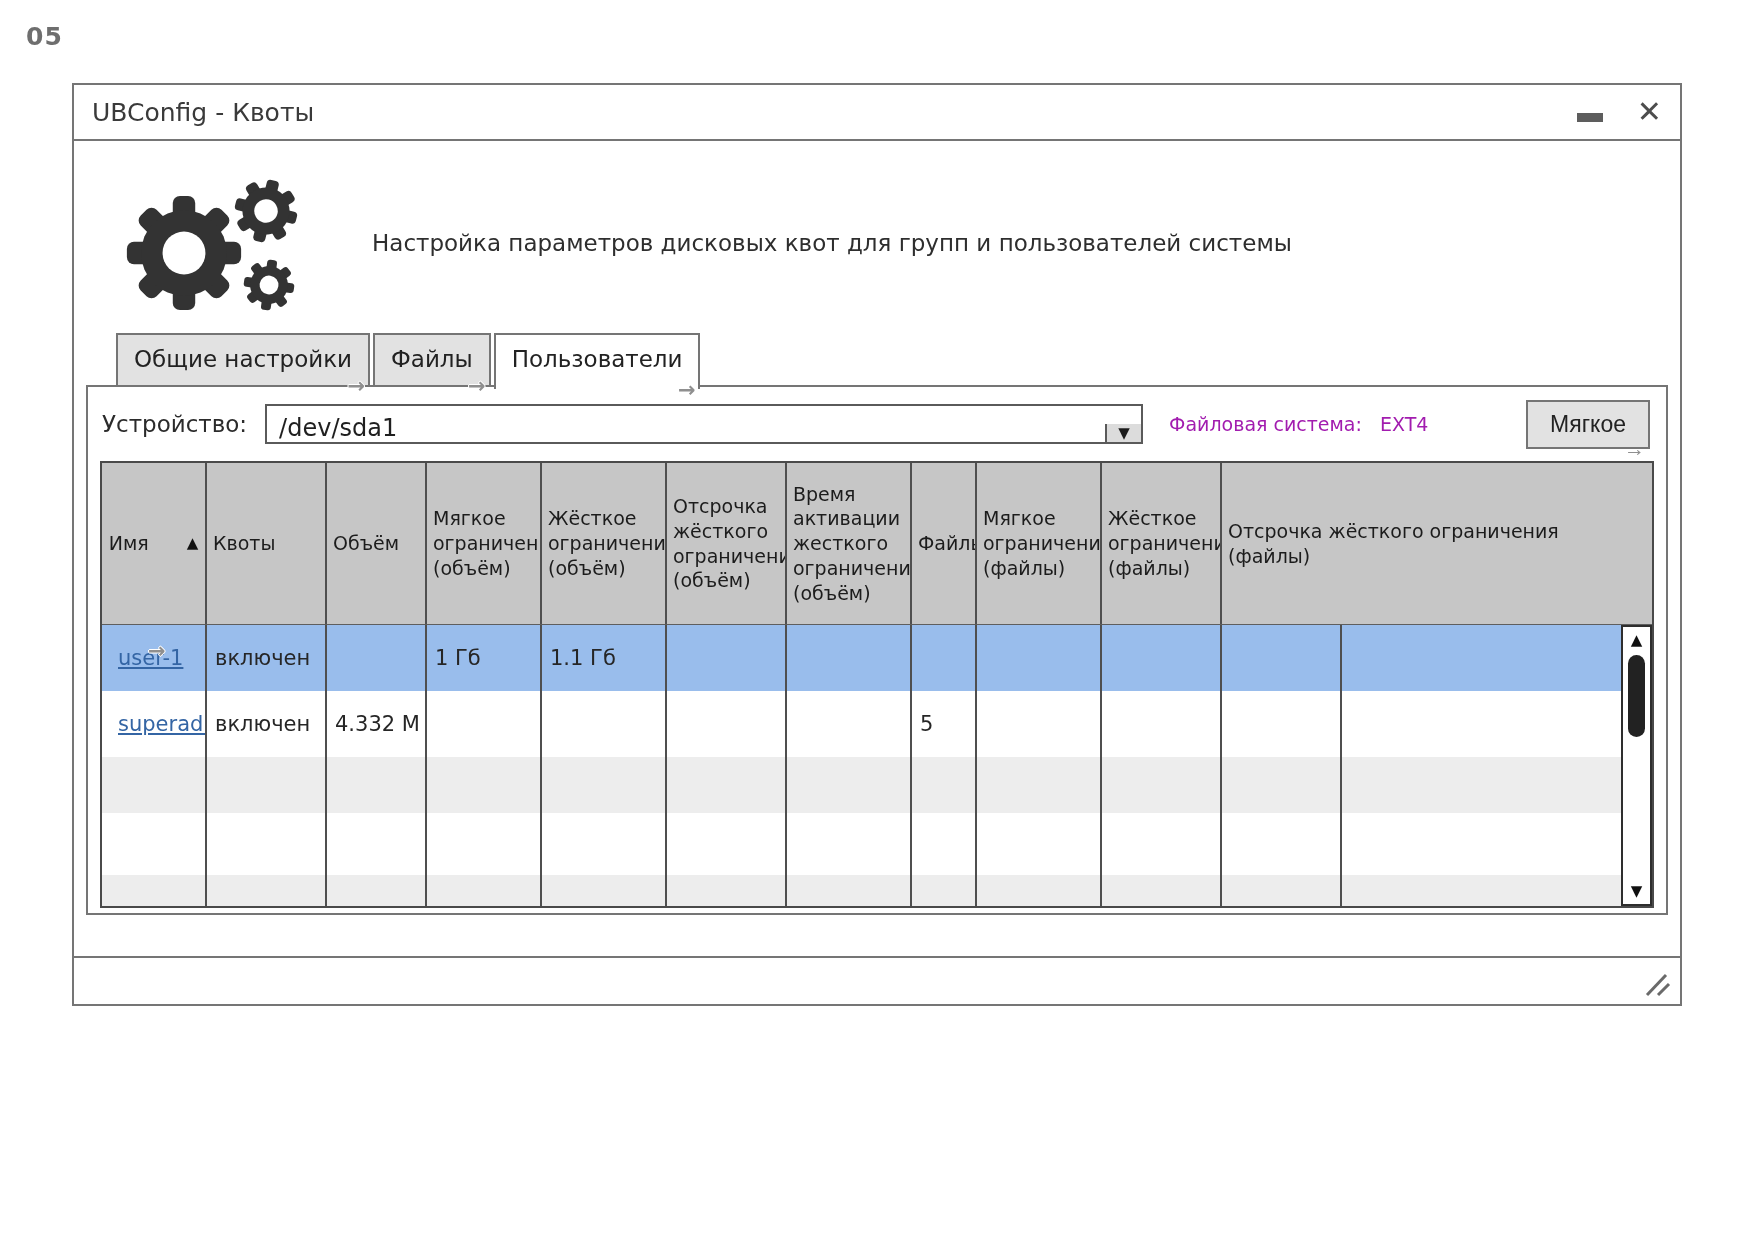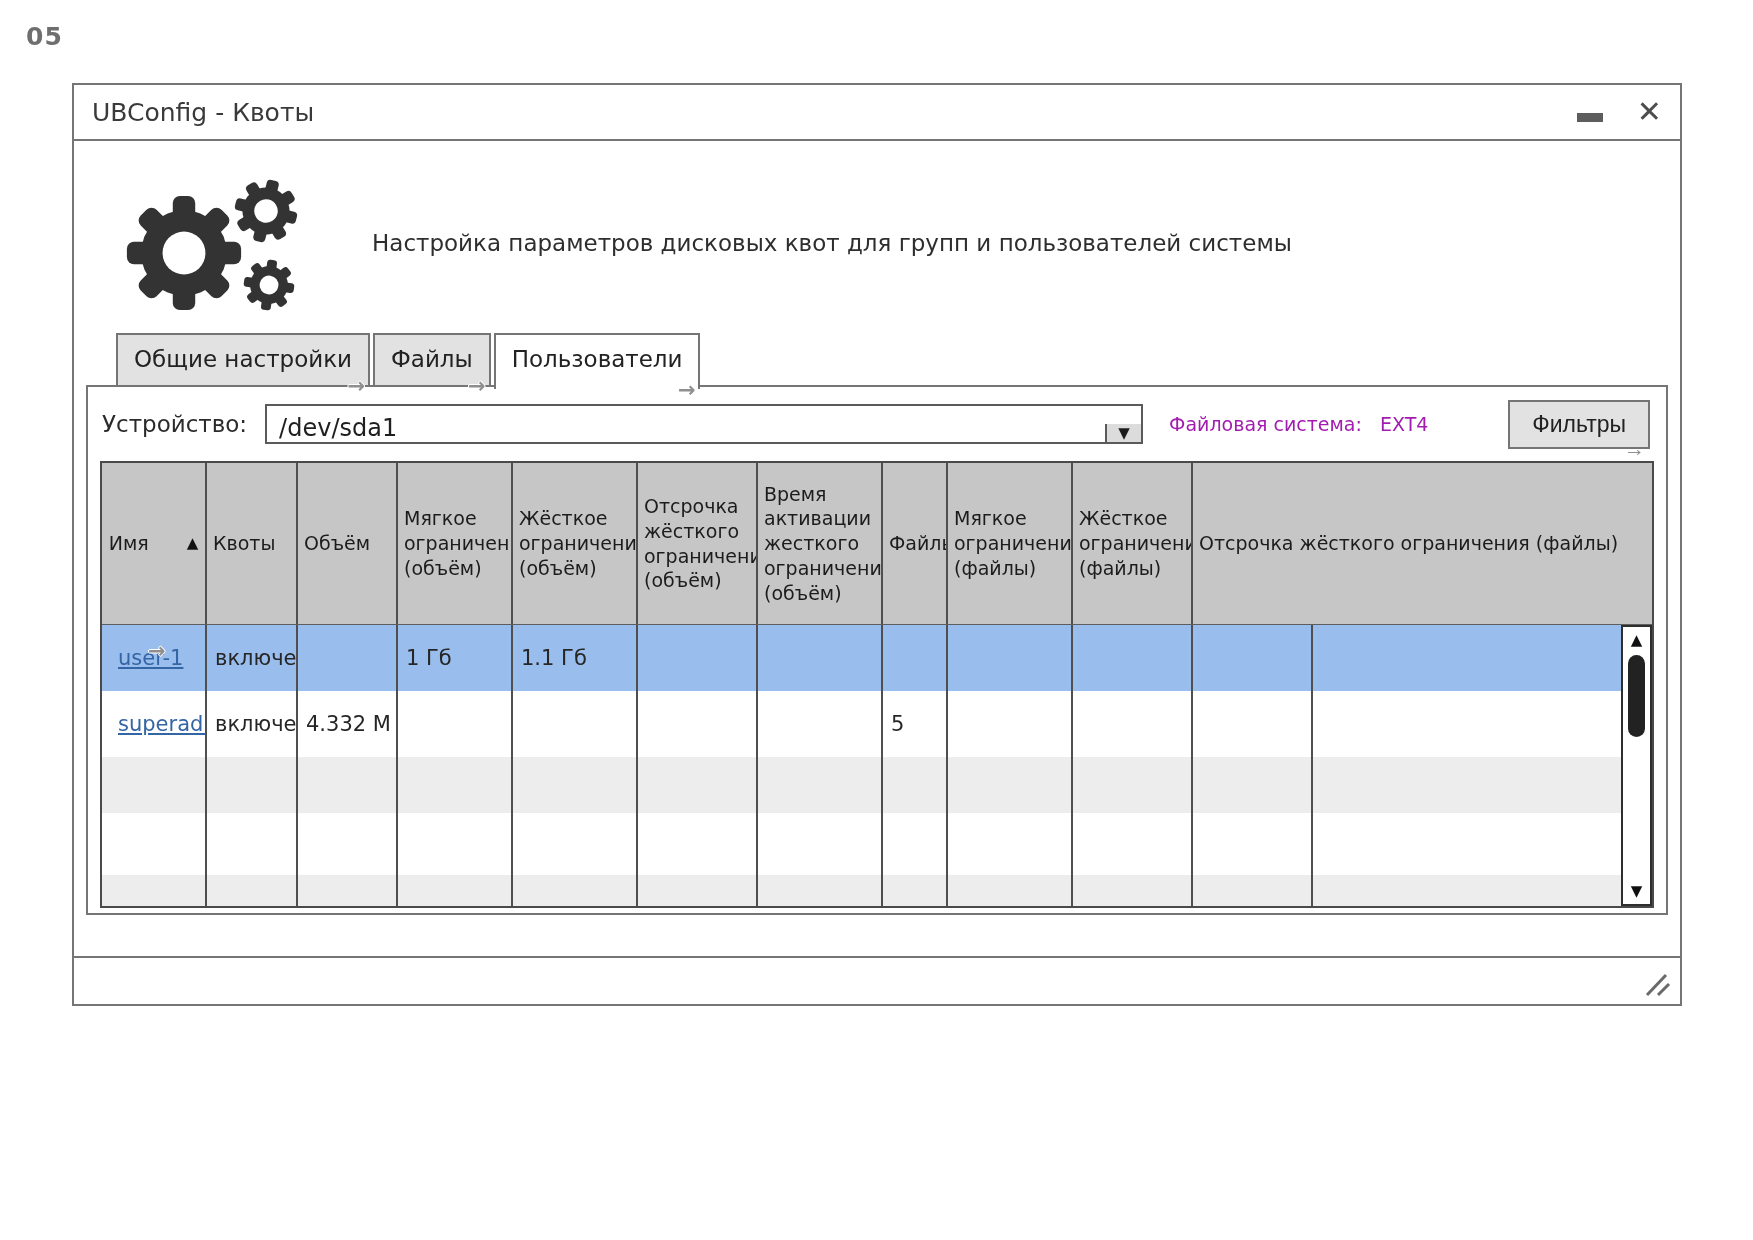--- a/index.html
+++ b/index.html
@@ -90,21 +90,21 @@
   }
   .trow .td:last-child { border-right:none; flex:1; }
   .row-selected { background:var(--c-selected_row,#99bdec); height:66px; }
   .row-plain { background:#fff; height:66px; }
   .row-stripe { background:var(--c-stripe,#ededed); }
   .name-link { color:var(--c-link,#3465a4); text-decoration:underline; cursor:pointer; position:relative;margin-left:8px; }
   .cell-rel { position:relative; }
   .cell-rel .link-arrow { right:auto; left:46px; top:16px; bottom:auto; }
 
   
-  .c0{width:105px}.c1{width:91px}.c2{width:100px}.c3{width:115px}.c4{width:125px}
+  .c0{width:105px}.c1{width:120px}.c2{width:100px}.c3{width:115px}.c4{width:125px}
   .c5{width:120px}.c6{width:125px}.c7{width:65px}.c8{width:125px}.c9{width:120px}
   .c10{width:120px}
 
   
   .vscroll {
     position:absolute; top:162px; bottom:0; right:0; width:31px;
     background:#fff; border:2px solid #2e2e2e;
   }
   .sb-up, .sb-down { position:absolute; left:0; right:0; text-align:center; font-size:15px; color:#101010; cursor:pointer; }
   .sb-up { top:4px; } .sb-down { bottom:4px; }
@@ -178,21 +178,21 @@
         <span class="combo-arrow-btn">
           <span>▼</span>
         </span>
       </div>
       <span class="fs-text">
         <span>Файловая система:</span>
         <span>&nbsp;</span>
         <span>EXT4</span>
       </span>
       <button class="filters-btn">
-        <span>Фильтры</span>
+        <span>Мягкое</span>
         <span class="link-arrow">→</span>
       </button>
     </div>
 
     <div class="table-wrap">
 
       <div class="thead">
         <div class="th th-name c0">
           <span>Имя</span>
           <span class="sort-arrow">▲</span>

